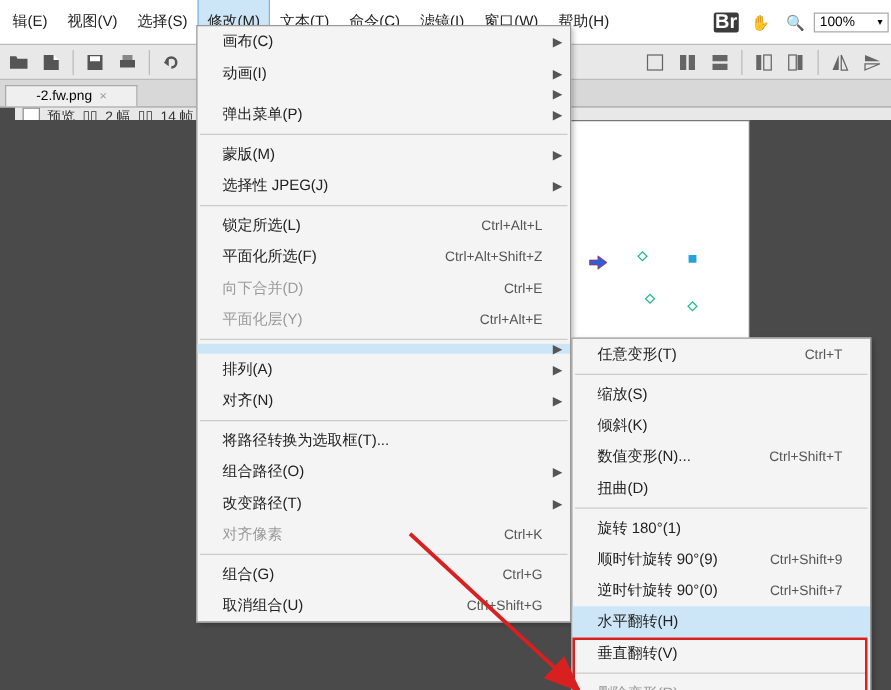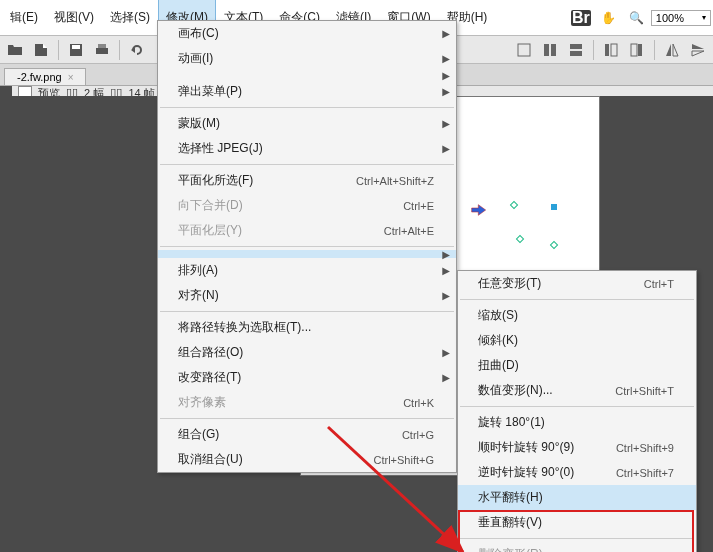--- a/index.html
+++ b/index.html
@@ -14,21 +14,21 @@
   .br-icon { background:#3b3b3b; color:#fff; width:20px; height:16px; display:inline-flex; align-items:center; justify-content:center; font-size:16px; font-weight:bold; border-radius:2px; }
   .zoom { border:1px solid #aaa; background:#fff; padding:0 4px; font-size:11px; display:flex; align-items:center; gap:18px; height:16px; }
 
   
   .toolbar { background: #e8e8e8; height: 28px; border-bottom:1px solid #bbb; display:flex; align-items:center; padding:0 4px; gap:4px; }
   .toolbar .tbtn { width:22px; height:22px; display:inline-flex; align-items:center; justify-content:center; color:#444; border:1px solid transparent; }
   .toolbar .sep { width:1px; height:20px; background:#bbb; margin:0 2px; }
 
   
   .doctabs { background:#d8d8d8; height:22px; display:flex; align-items:flex-end; padding-left:4px; border-bottom:1px solid #aaa; }
-  .doctab { background:#efefef; border:1px solid #aaa; border-bottom:none; padding:2px 12px; font-size:11px; display:flex; align-items:center; gap:6px; }
+  .doctab { background:#efefef; border:1px solid #aaa; border-bottom:none; padding:2px 24px; font-size:11px; display:flex; align-items:center; gap:6px; }
   .doctab .x { color:#999; font-size:10px; }
 
   
   .optbar { background:#e8e8e8; height:26px; border-bottom:1px solid #bbb; display:flex; align-items:flex-start; padding:0 6px; gap:6px; font-size:11px; color:#333;margin-left:12px; }
   .optbar .swatch { width:14px; height:14px; border:1px solid #888; }
 
   
   .canvaswrap { position:absolute; left:0; right:0; top:96px; bottom:0; background:#4a4a4a; }
   .canvas { background:#fff; border:1px solid #777; position:absolute; left:300px; top:0; width:300px; height:380px; }
   .shape { position:absolute; left:170px; top:105px; }
@@ -215,20 +215,24 @@
     <div class="row">
       <span class="lbl">蒙版(M)</span>
       <span class="arrow">▶</span>
     </div>
     <div class="row">
       <span class="lbl">选择性 JPEG(J)</span>
       <span class="arrow">▶</span>
     </div>
     <hr>
     <div class="row">
+      <span class="lbl">锁定所选(L)</span>
+      <span class="sc">Ctrl+Alt+L</span>
+    </div>
+    <div class="row">
       <span class="lbl">平面化所选(F)</span>
       <span class="sc">Ctrl+Alt+Shift+Z</span>
     </div>
     <div class="row disabled">
       <span class="lbl">向下合并(D)</span>
       <span class="sc">Ctrl+E</span>
     </div>
     <div class="row disabled">
       <span class="lbl">平面化层(Y)</span>
       <span class="sc">Ctrl+Alt+E</span>
@@ -278,25 +282,25 @@
       <span class="sc">Ctrl+T</span>
     </div>
     <hr>
     <div class="row">
       <span class="lbl">缩放(S)</span>
     </div>
     <div class="row">
       <span class="lbl">倾斜(K)</span>
     </div>
     <div class="row">
-      <span class="lbl">扭曲(D)</span>
-    </div>
-    <div class="row">
       <span class="lbl">数值变形(N)...</span>
       <span class="sc">Ctrl+Shift+T</span>
+    </div>
+    <div class="row">
+      <span class="lbl">扭曲(D)</span>
     </div>
     <hr>
     <div class="row">
       <span class="lbl">旋转 180°(1)</span>
     </div>
     <div class="row">
       <span class="lbl">顺时针旋转 90°(9)</span>
       <span class="sc">Ctrl+Shift+9</span>
     </div>
     <div class="row">

